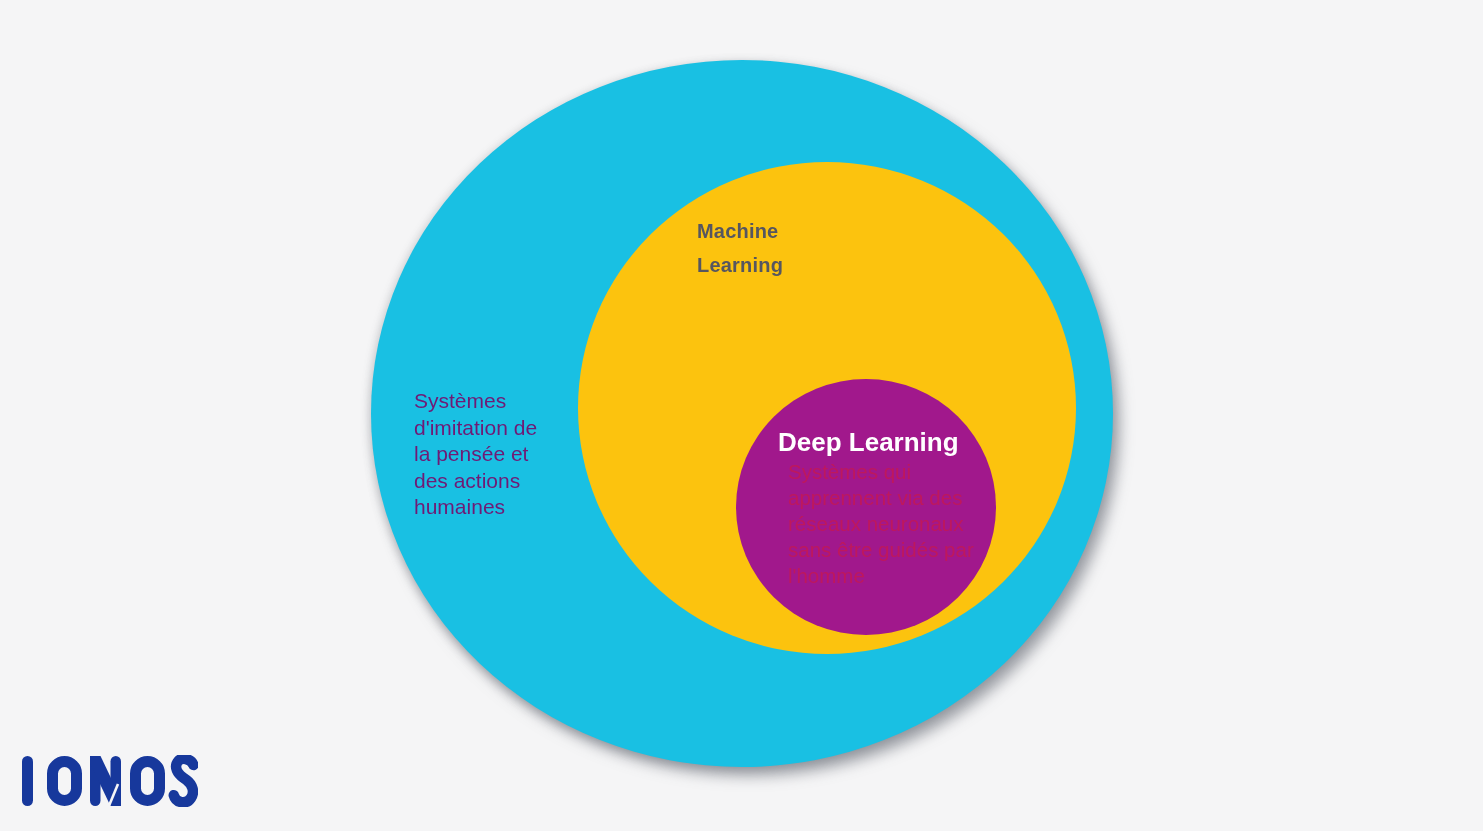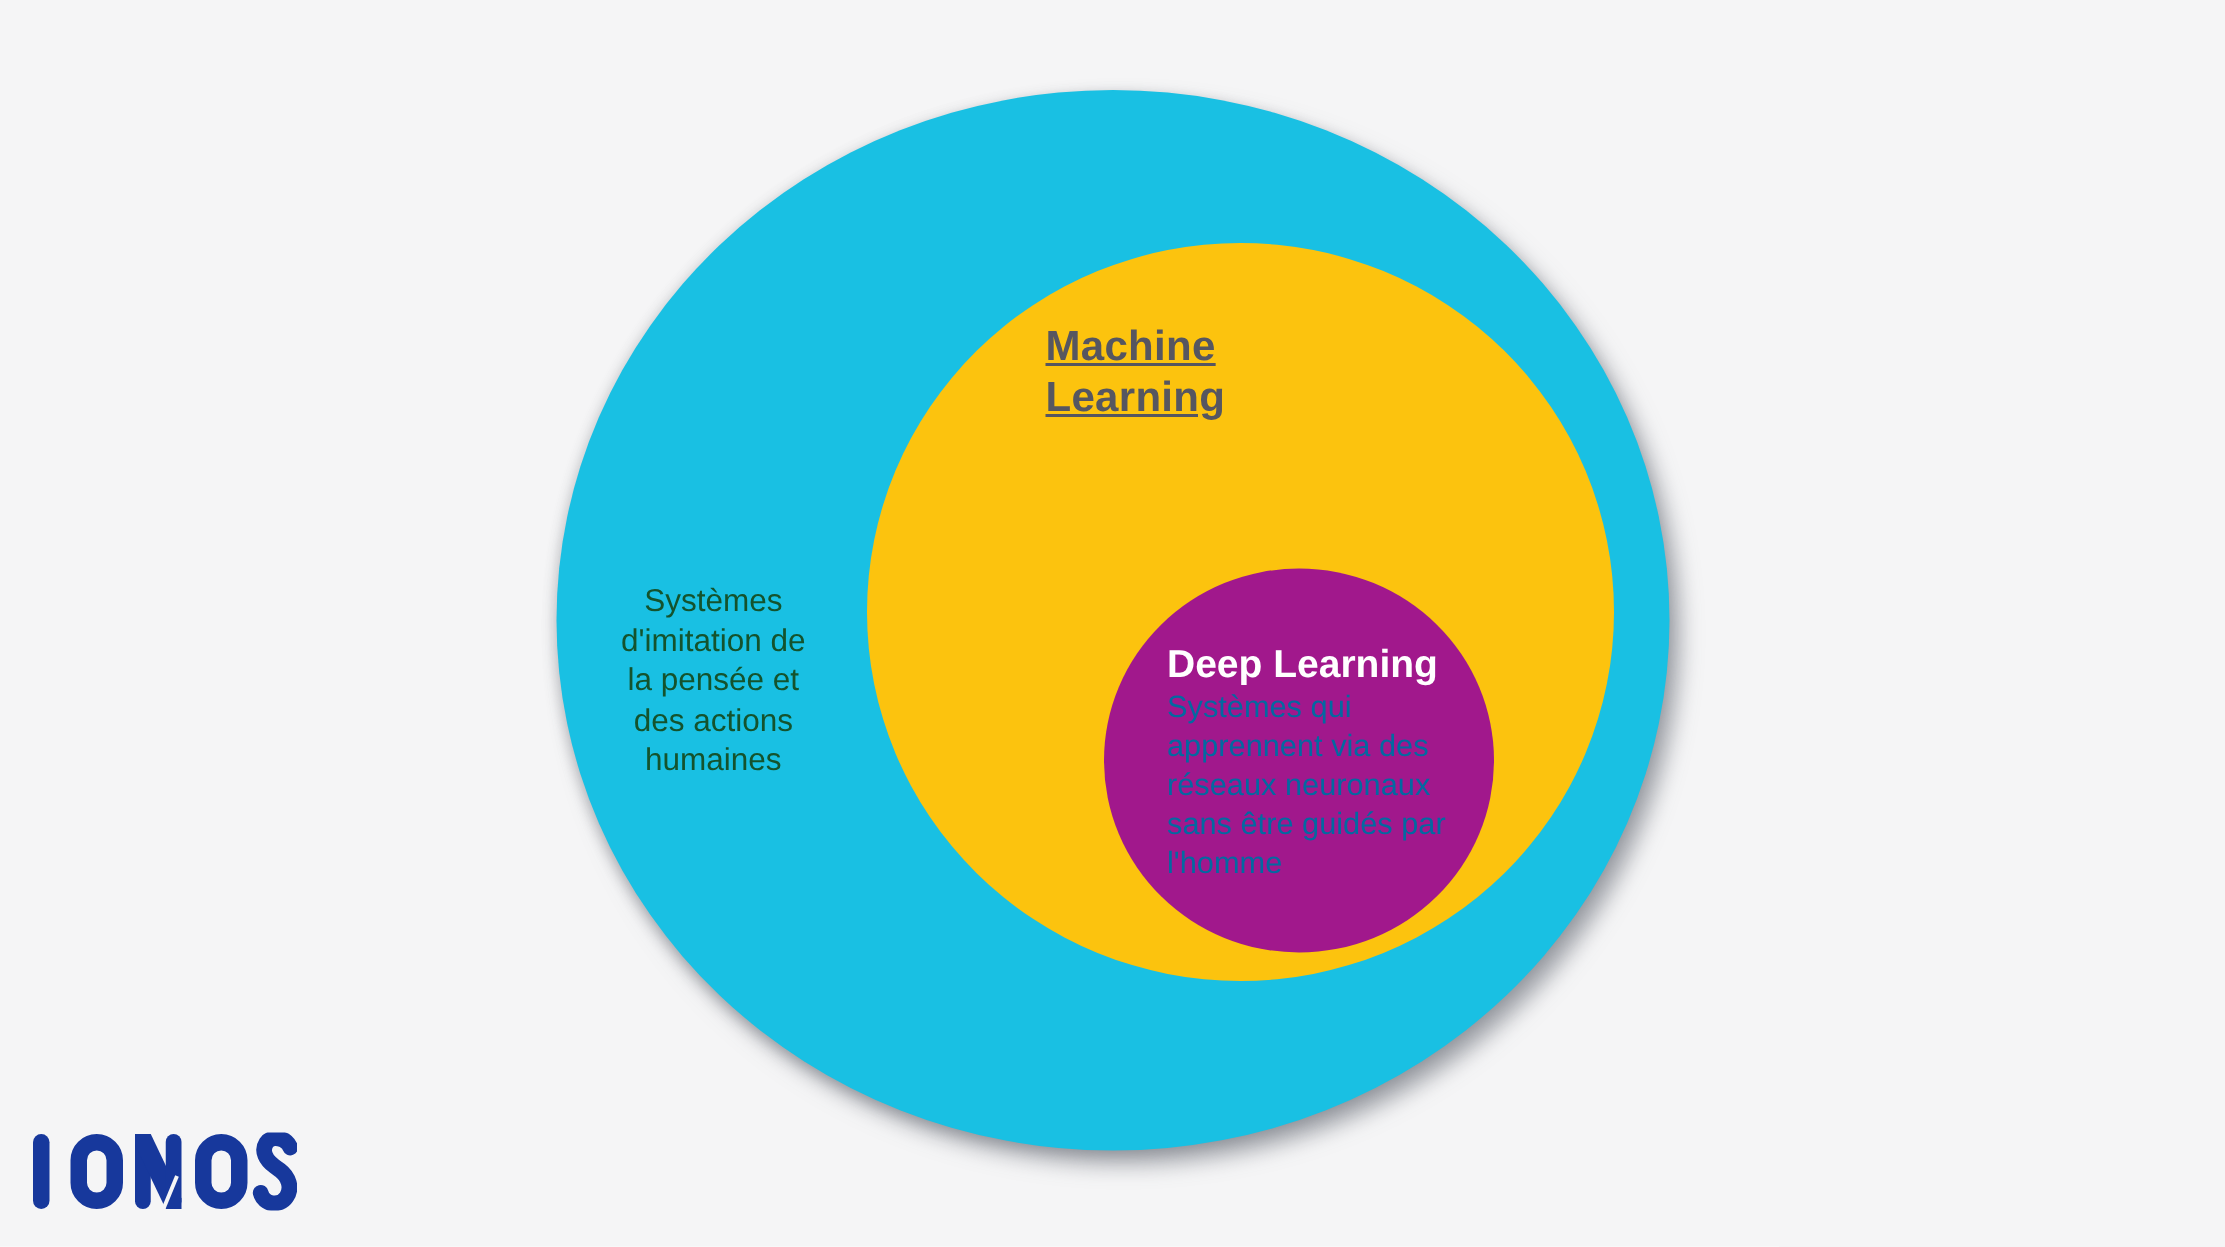--- a/index.html
+++ b/index.html
@@ -38,23 +38,22 @@
     left: 414px; top: 309px;
     font-size: 28px; font-weight: 700; line-height: 33px;
     letter-spacing: 0.2px;
   }
   #ai-desc {
     left: 414px; top: 388px;
     font-size: 21px; font-weight: 400; line-height: 26.5px;
   }
   #ml-title {
     left: 697px; top: 214px;
-    font-size: 28px; font-weight: 700; line-height: 34px;
+    font-size: 20px; font-weight: 700; line-height: 34px;
     letter-spacing: 0.2px;
-    text-decoration: underline;
   }
   #ml-desc {
     left: 697px; top: 291px;
     font-size: 21px; font-weight: 400; line-height: 27px;
   }
   #dl-title {
     left: 778px; top: 427px;
     font-size: 26px; font-weight: 700; line-height: 30px;
   }
   #dl-desc {
@@ -72,31 +71,31 @@
 <body>
 
 <div id="canvas" style="background-color: rgb(245, 245, 246);">
 
   <div class="circle" id="circle-ai" style="background-color: rgb(25, 192, 227);"></div>
 
   <div class="circle" id="circle-ml" style="background-color: rgb(252, 195, 14);"></div>
 
   <div class="circle" id="circle-dl" style="background-color: rgb(161, 24, 140);"></div>
 
-  <p class="label" id="ai-desc" style="color: #14532d; text-align: center;">Systèmes
+  <p class="label" id="ai-desc" style="color: #701a75;">Systèmes
 d'imitation de
 la pensée et
 des actions
 humaines</p>
 
   <h2 class="label" id="ml-title" style="color: rgb(86, 86, 96);">Machine
 Learning</h2>
 
   <h2 class="label" id="dl-title" style="color: rgb(255, 255, 255); text-align: right;">Deep Learning</h2>
-  <p class="label" id="dl-desc" style="color: #0369a1;">Systèmes qui
+  <p class="label" id="dl-desc" style="color: #be185d; margin-left: 10px;">Systèmes qui
 apprennent via des
 réseaux neuronaux
 sans être guidés par
 l'homme</p>
 
   <svg id="ionos-logo" viewBox="0 0 176 52" role="img" aria-label="IONOS">
 
     <rect class="logo-fill" x="0" y="1" width="11" height="50" rx="5.5" fill="#17389c"></rect>
 
     <rect class="logo-stroke" x="30.5" y="6.5" width="24" height="39" rx="12" fill="none" stroke-width="11" stroke="#17389c"></rect>

